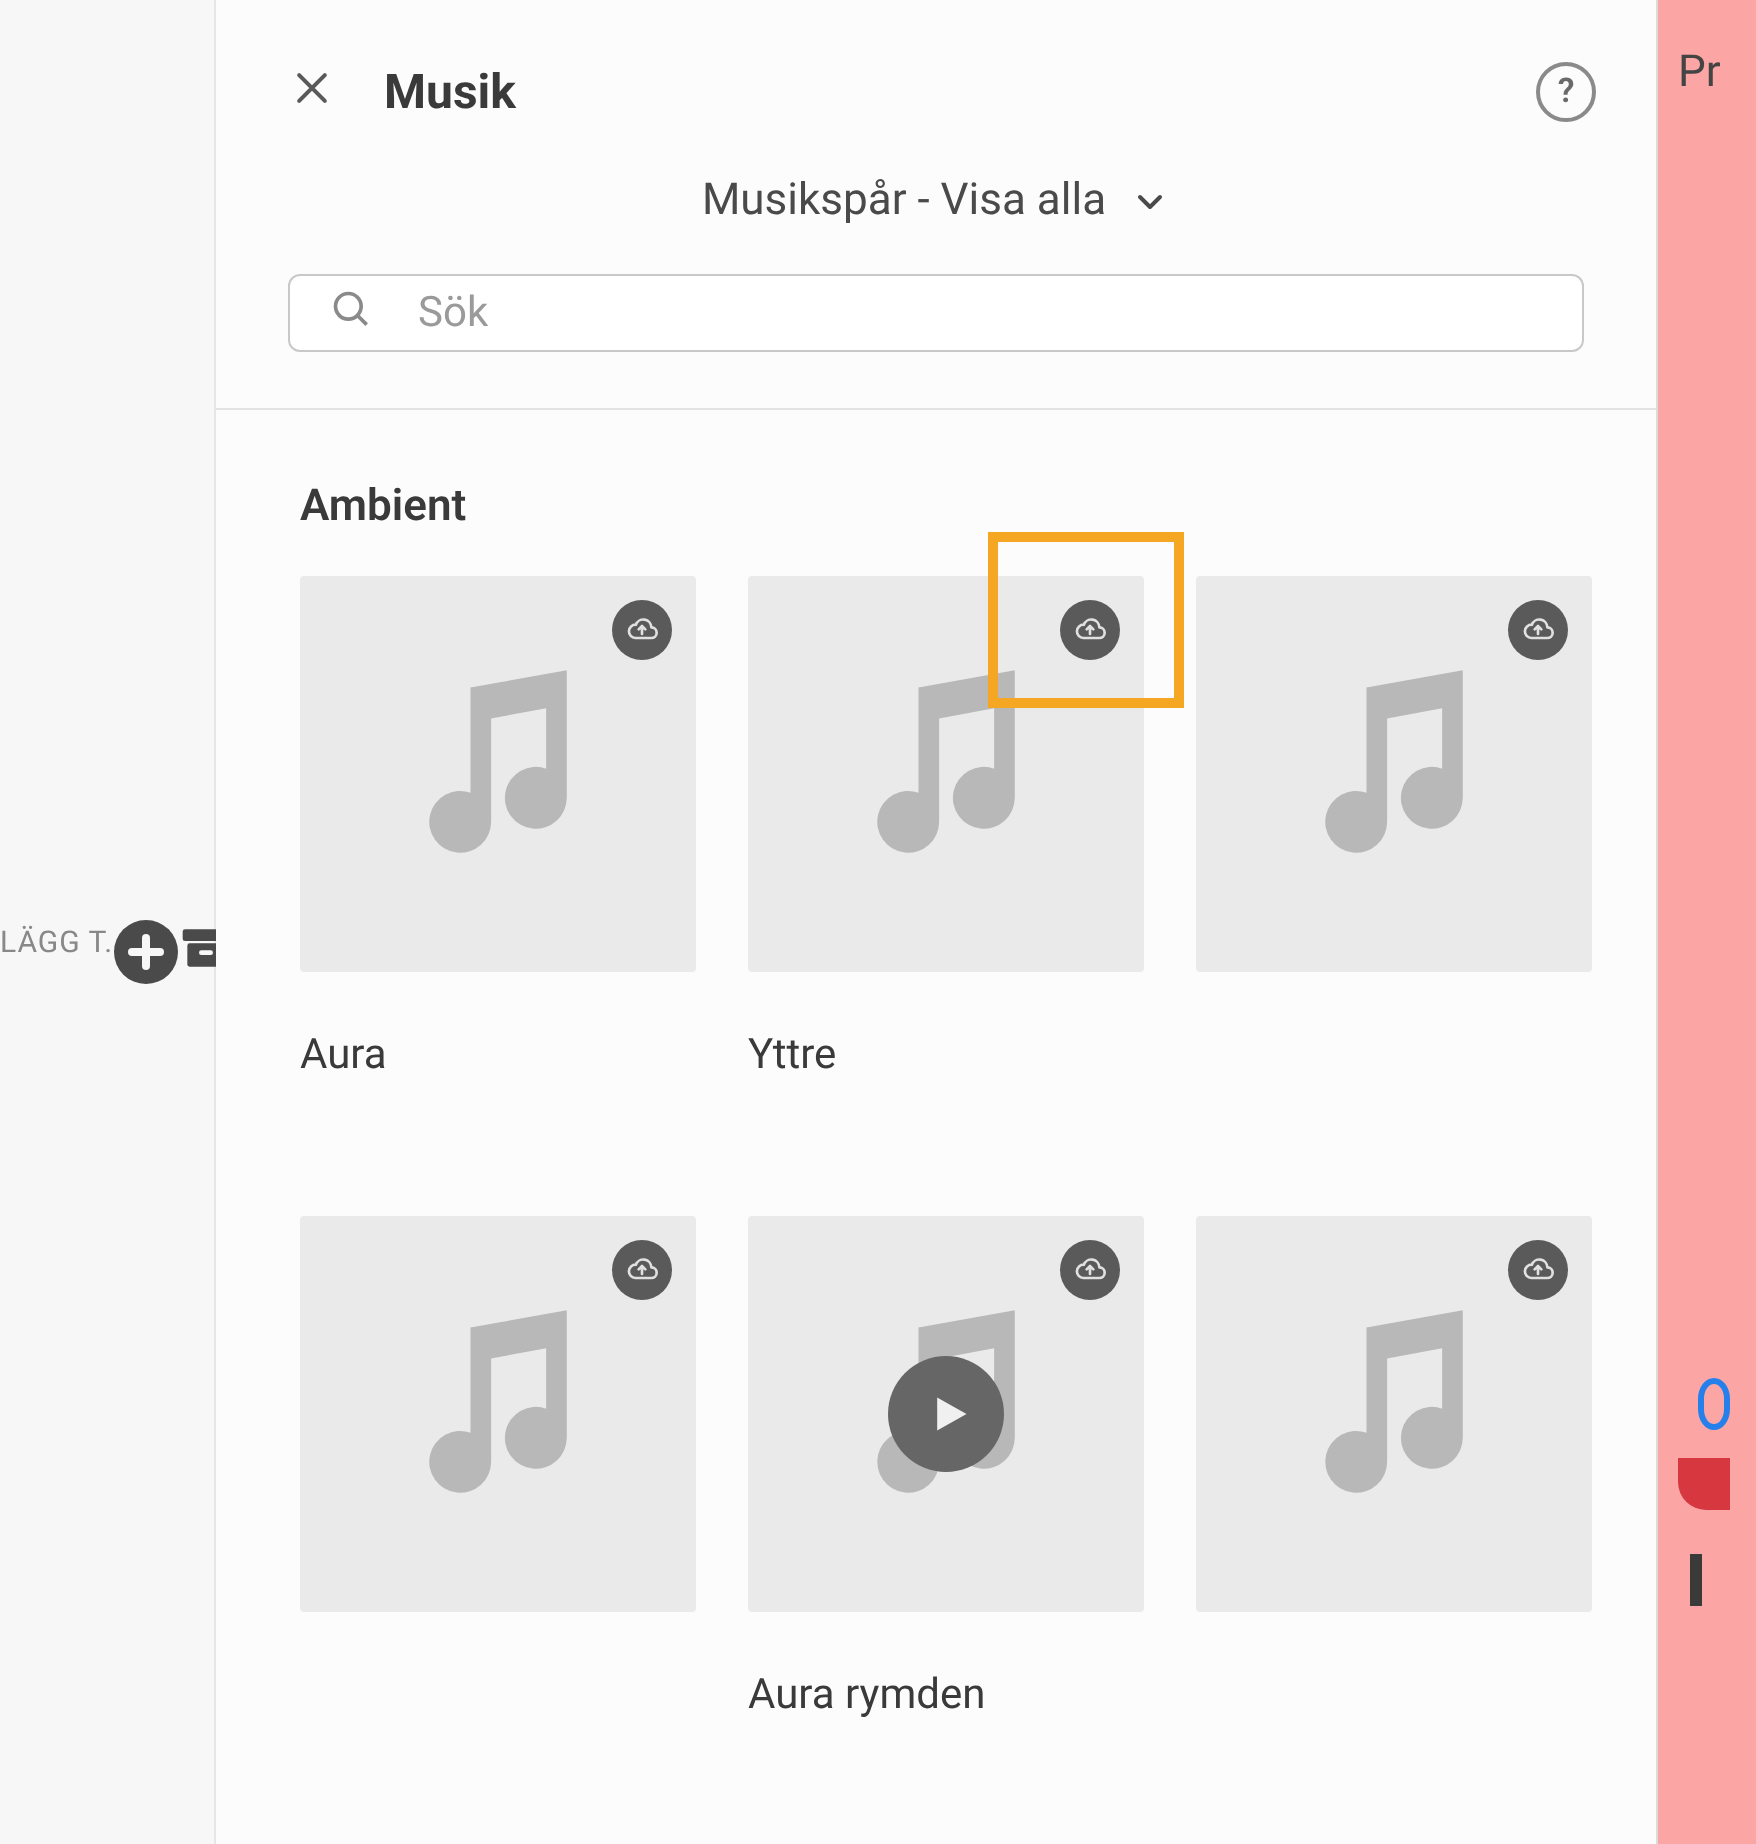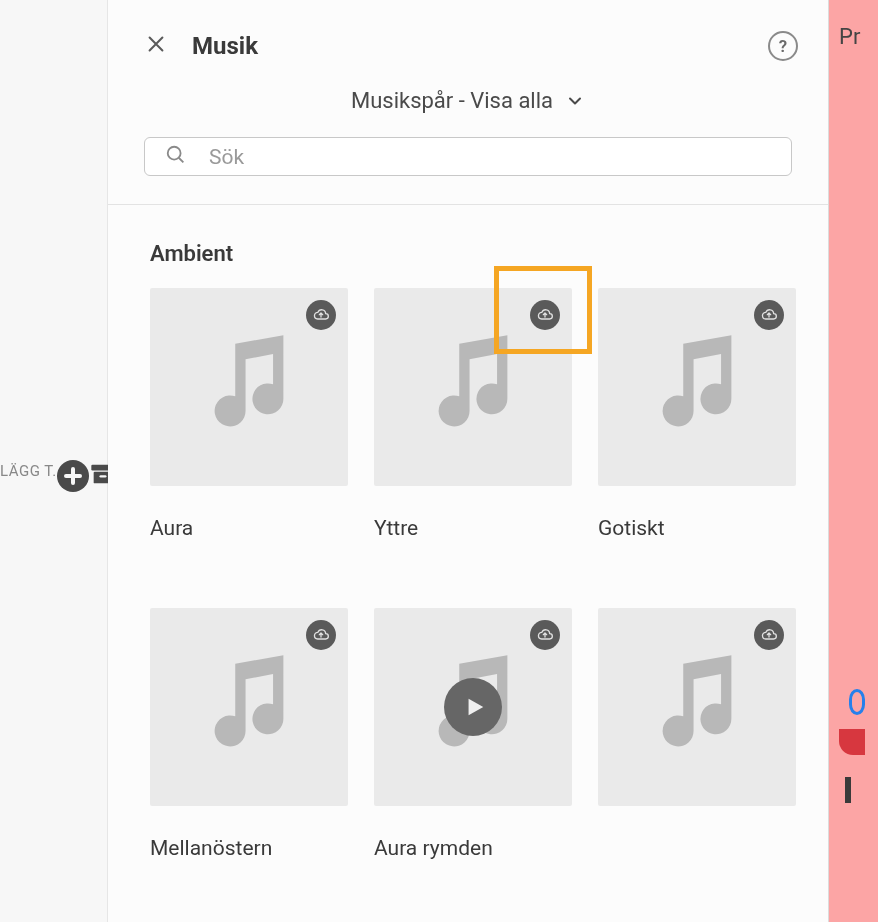--- a/index.html
+++ b/index.html
@@ -303,34 +303,32 @@
               <div class="thumb">
                 <span class="note-icon"><svg>
                     <use href="#sym-bignote"></use>
                   </svg></span>
                 <span class="cloud-badge">
                   <svg>
                     <use href="#sym-cloud"></use>
                   </svg>
                 </span>
               </div>
-              <div class="tile-label">Gotiskt</div>
-            </div>
-            <div class="tile">
-              <div class="thumb">
-                <span class="note-icon"><svg>
-                    <use href="#sym-bignote"></use>
-                  </svg></span>
-                <span class="cloud-badge">
-                  <svg>
-                    <use href="#sym-cloud"></use>
-                  </svg>
-                </span>
-              </div>
-              <div class="tile-label">Mellanöstern</div>
+            </div>
+            <div class="tile">
+              <div class="thumb">
+                <span class="note-icon"><svg>
+                    <use href="#sym-bignote"></use>
+                  </svg></span>
+                <span class="cloud-badge">
+                  <svg>
+                    <use href="#sym-cloud"></use>
+                  </svg>
+                </span>
+              </div>
             </div>
             <div class="tile">
               <div class="thumb">
                 <span class="note-icon"><svg>
                     <use href="#sym-bignote"></use>
                   </svg></span>
                 <span class="cloud-badge">
                   <svg>
                     <use href="#sym-cloud"></use>
                   </svg>

